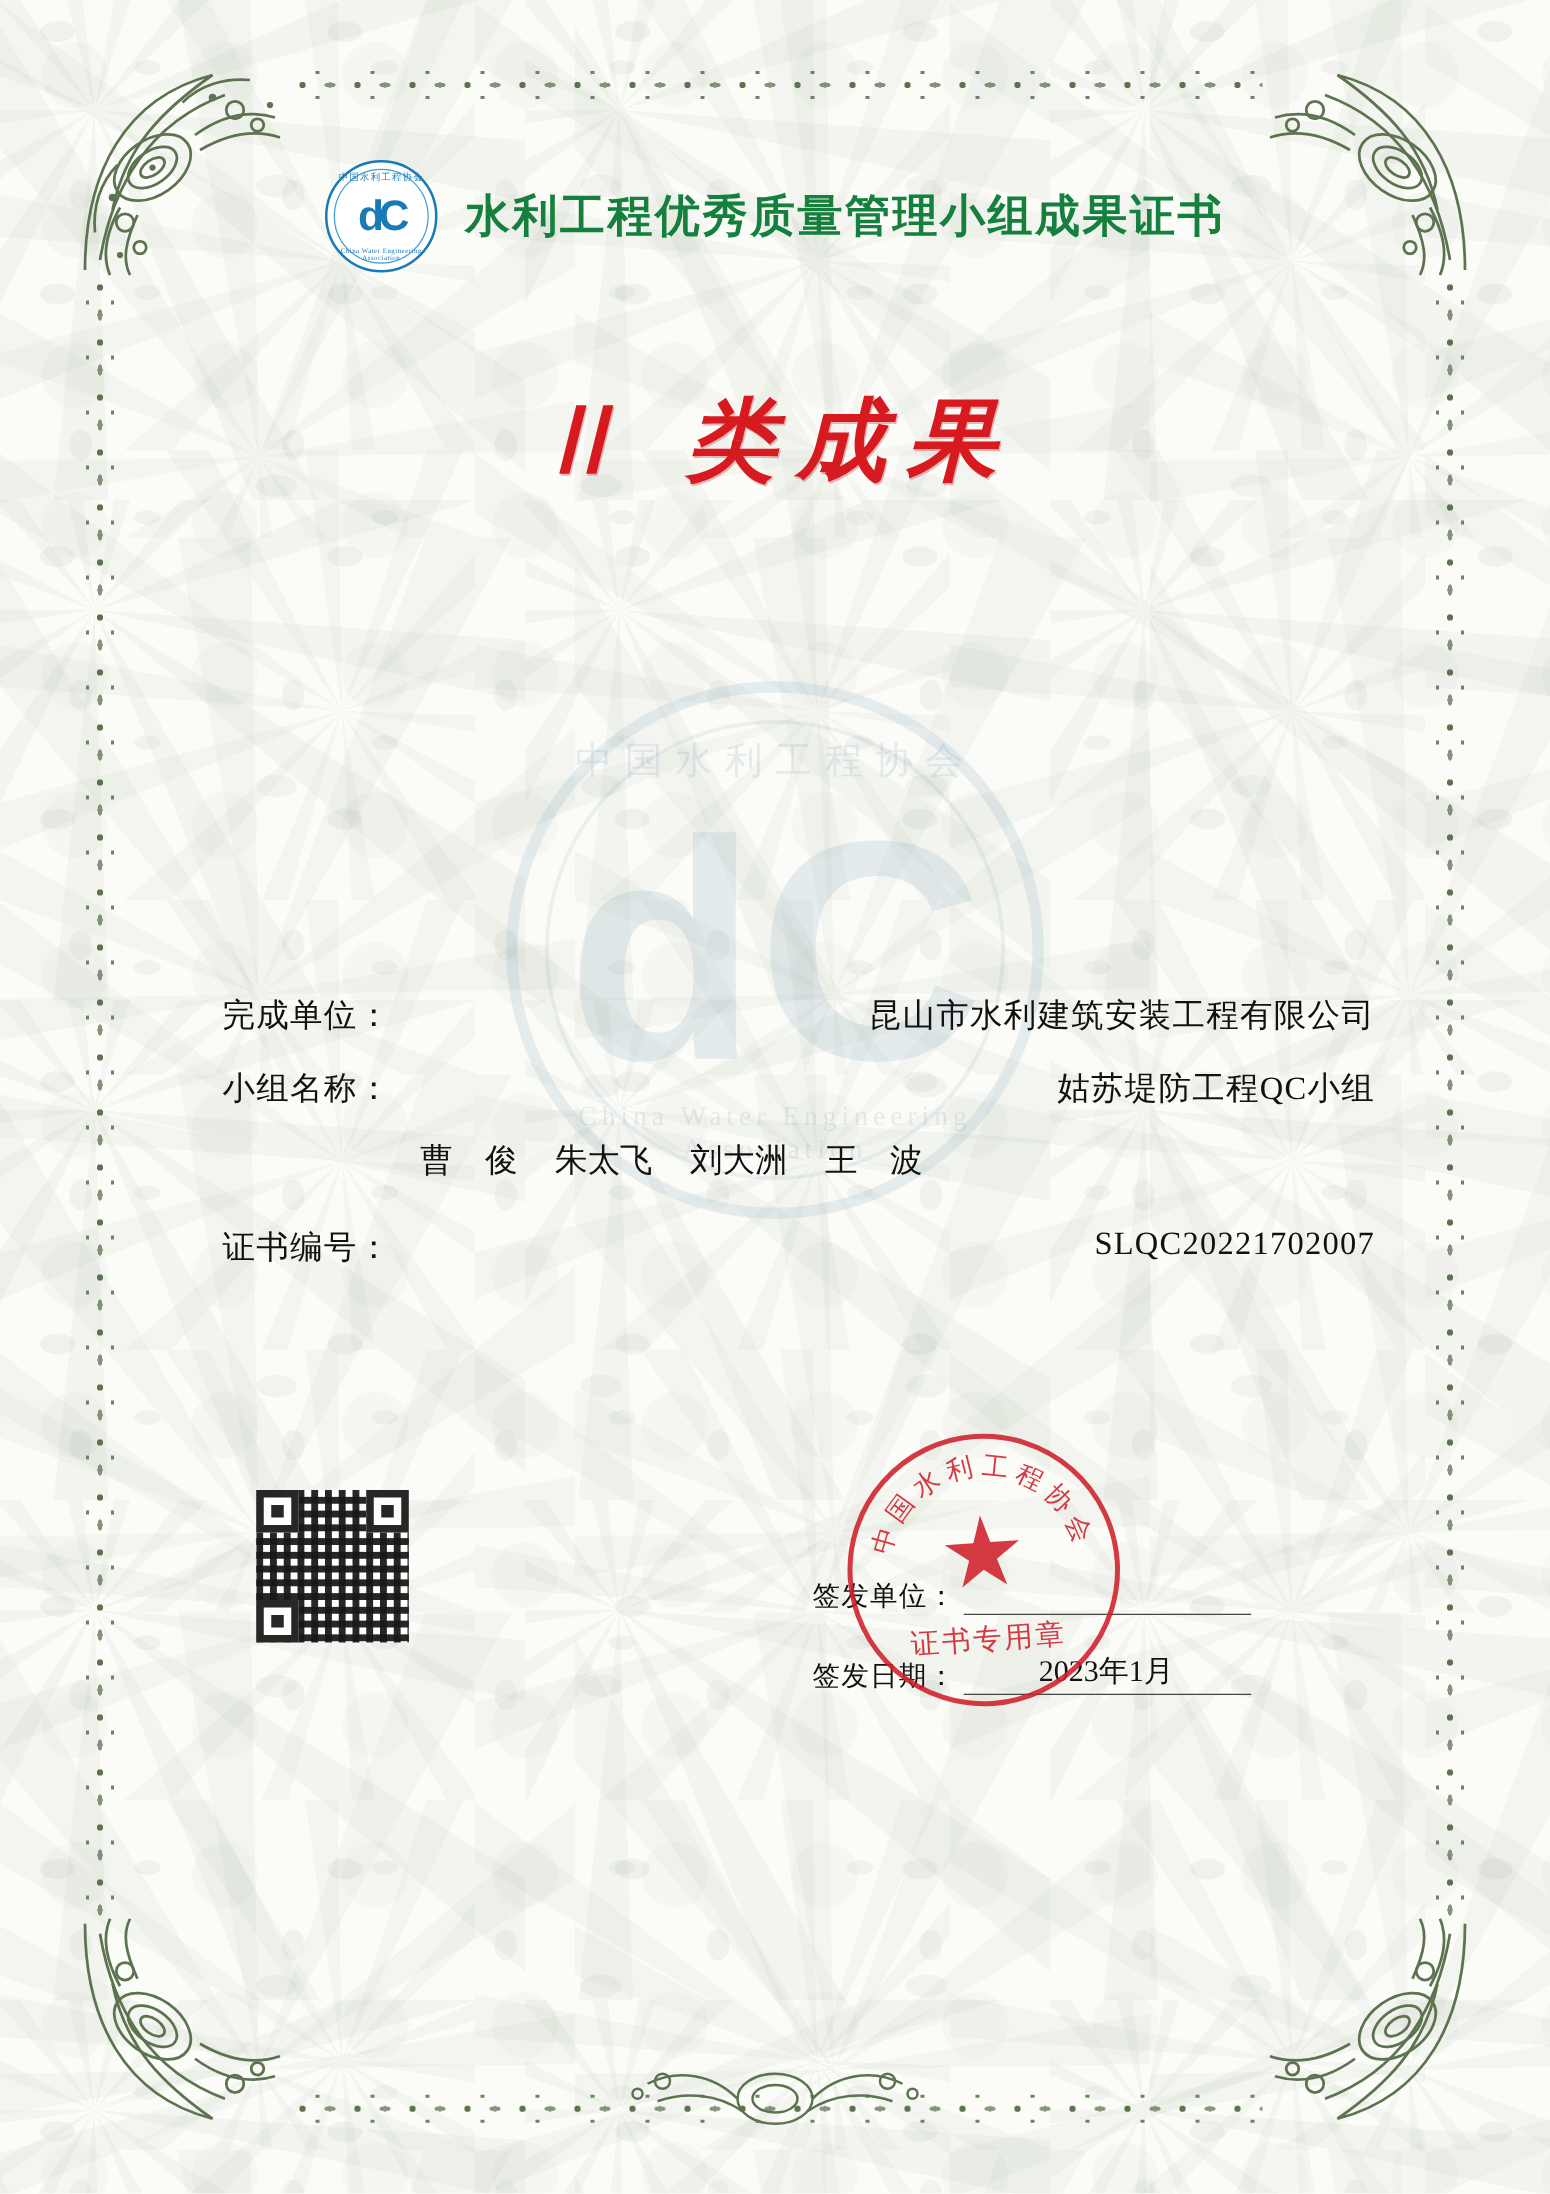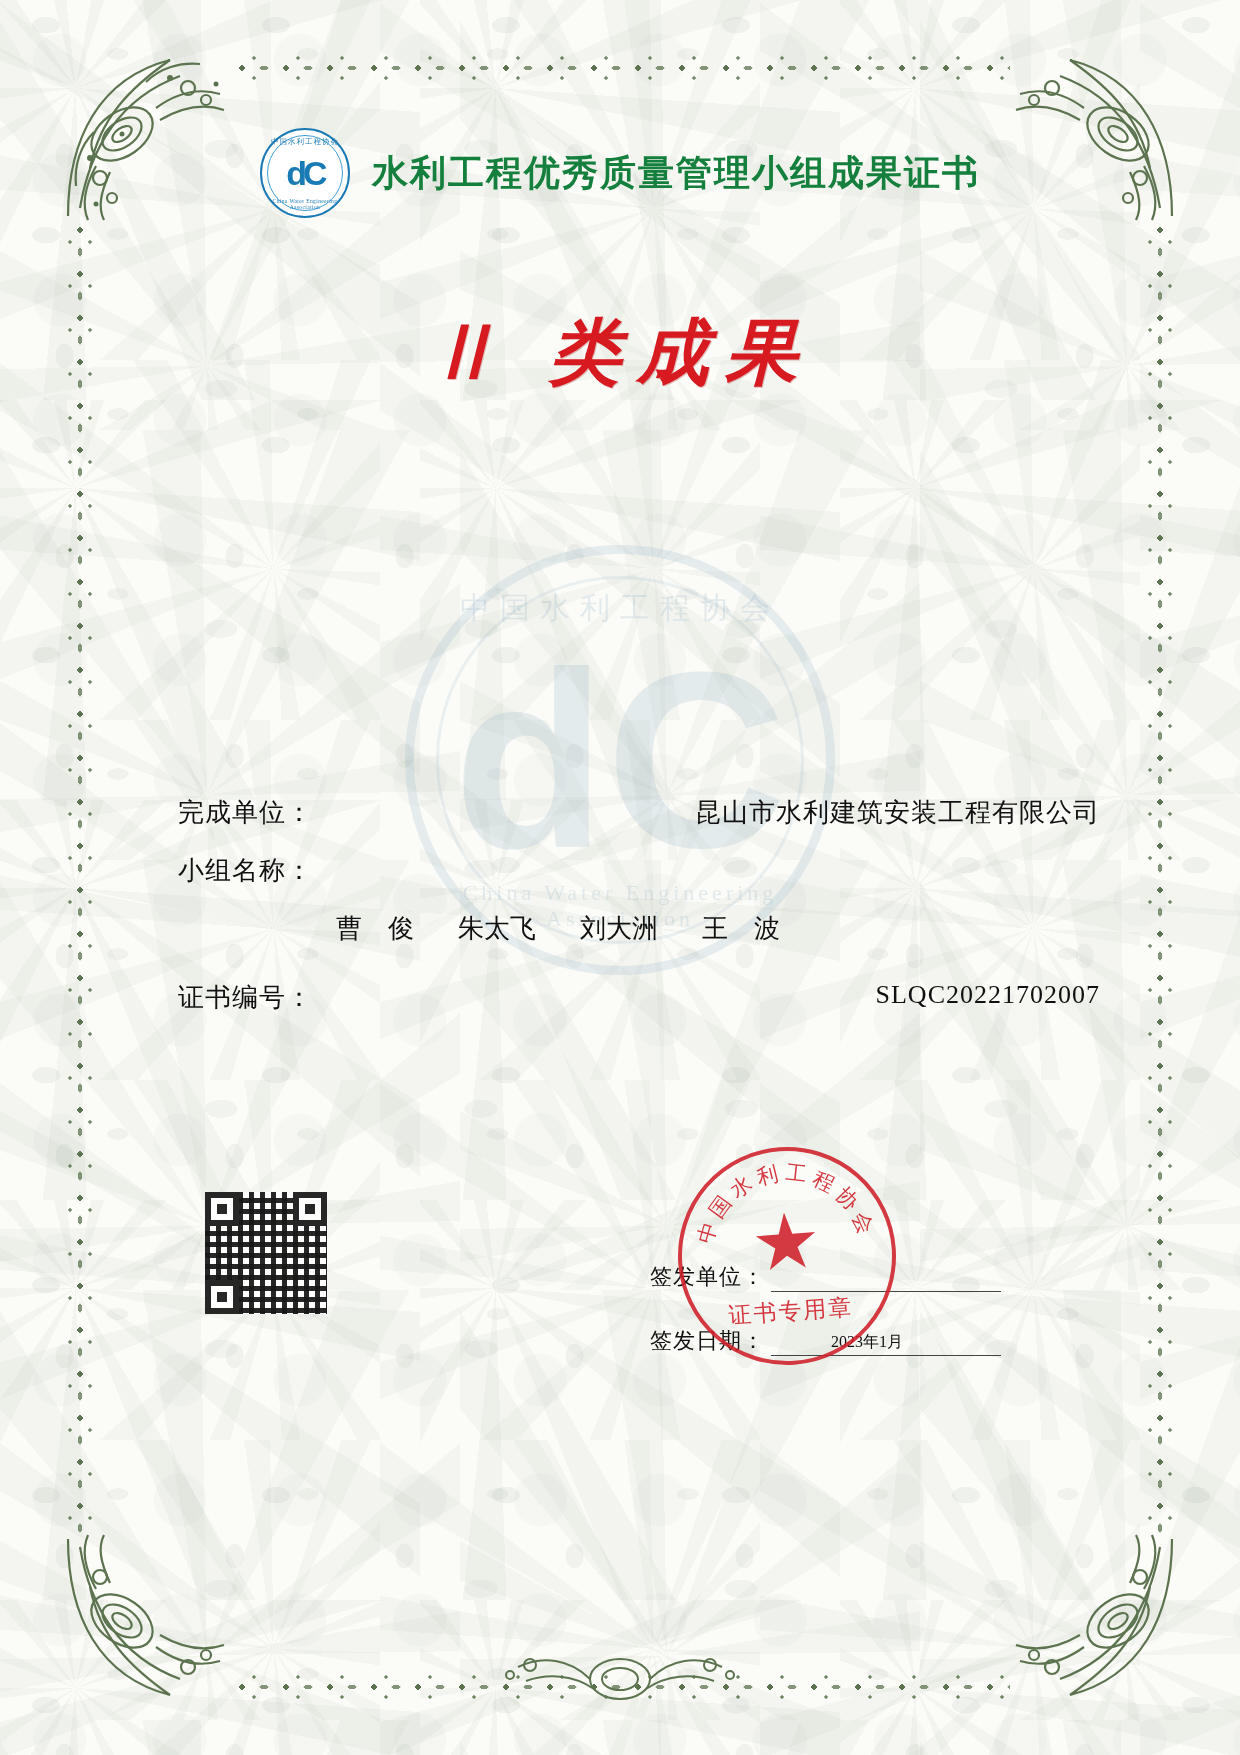--- a/index.html
+++ b/index.html
@@ -271,21 +271,21 @@
     text-align: right;
   }
   .members-line {
     display: flex;
     gap: 30px;
   }
   .members-line-2 {
     margin-top: 20px;
     margin-left: 158px;
     display: flex;
-    gap: 44px;
+    gap: 30px;
   }
   .member { white-space: nowrap; }
   .cert-no-row { margin-top: 34px; }
 
   
   .qr {
     position: absolute;
     left: 205px;
     top: 1192px;
     width: 122px;
@@ -335,21 +335,21 @@
     width: 230px;
     border-bottom: 1px solid #444;
     height: 26px;
     margin-left: 6px;
     position: relative;
   }
   .issue-date-text {
     position: absolute;
     left: 60px;
     bottom: 2px;
-    font-size: 16px;
+    font-size: 24px;
     color: #111;
     white-space: nowrap;
   }
 
   
   .seal {
     position: absolute;
     left: 678px;
     top: 1147px;
     width: 218px;
@@ -524,20 +524,21 @@
   <div class="award-class">Ⅱ 类成果</div>
 
 
   <div class="details">
     <div class="detail-row">
       <div class="detail-label">完成单位：</div>
       <div class="detail-value">昆山市水利建筑安装工程有限公司</div>
     </div>
     <div class="detail-row">
       <div class="detail-label">小组名称：</div>
+      <div class="detail-value">姑苏堤防工程QC小组</div>
     </div>
     <div class="members-line-2">
       <span class="member">曹　俊</span>
       <span class="member">朱太飞</span>
       <span class="member">刘大洲</span>
       <span class="member">王　波</span>
     </div>
     <div class="detail-row cert-no-row">
       <div class="detail-label">证书编号：</div>
       <div class="detail-value">SLQC20221702007</div>

